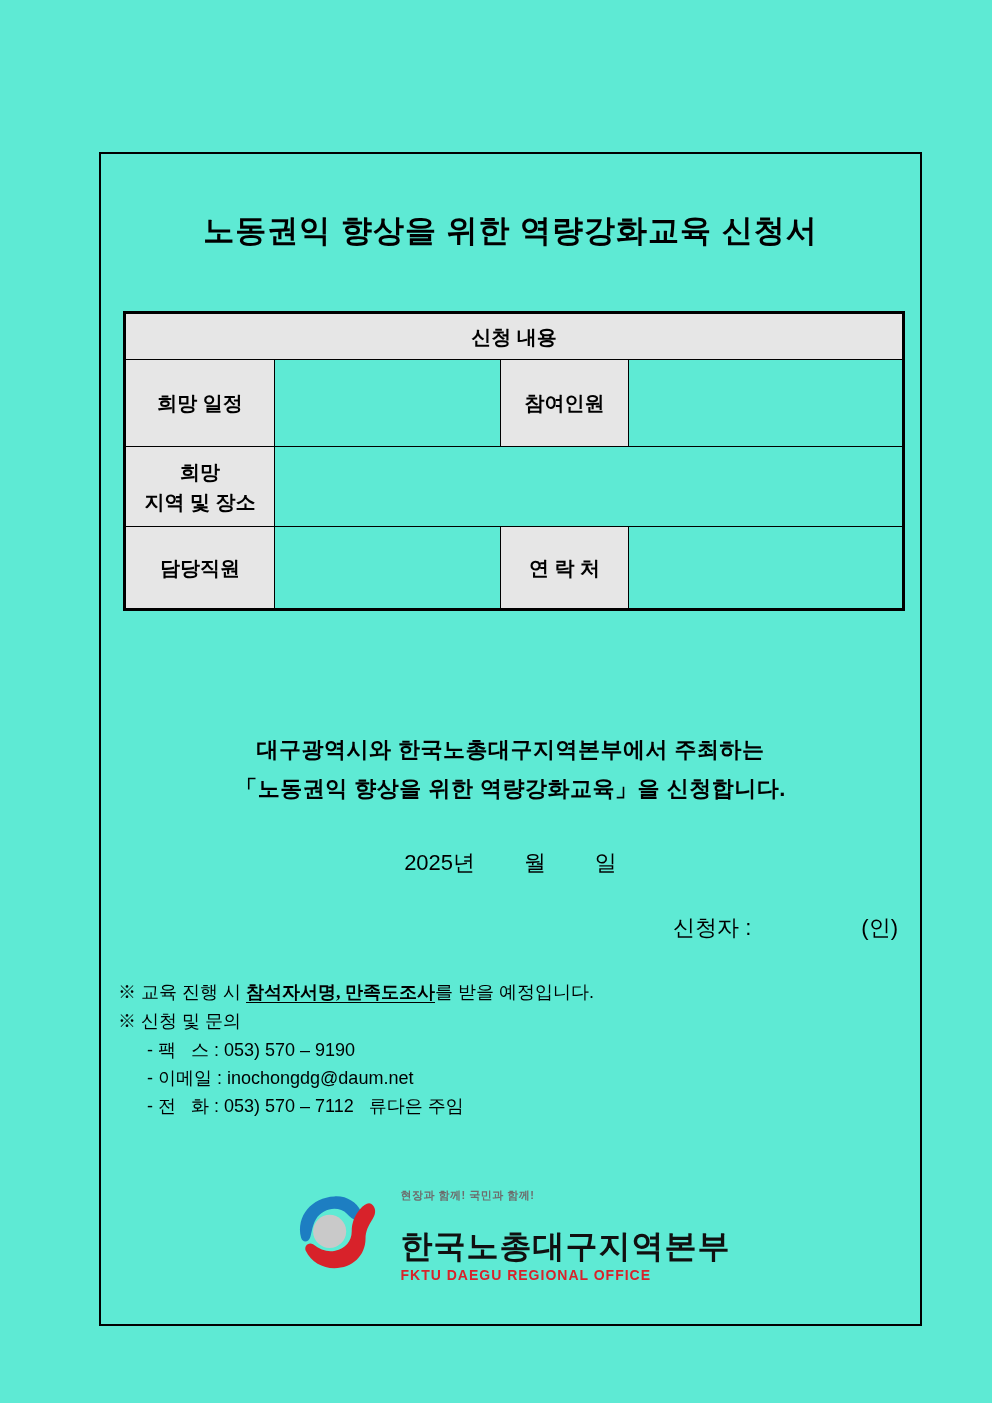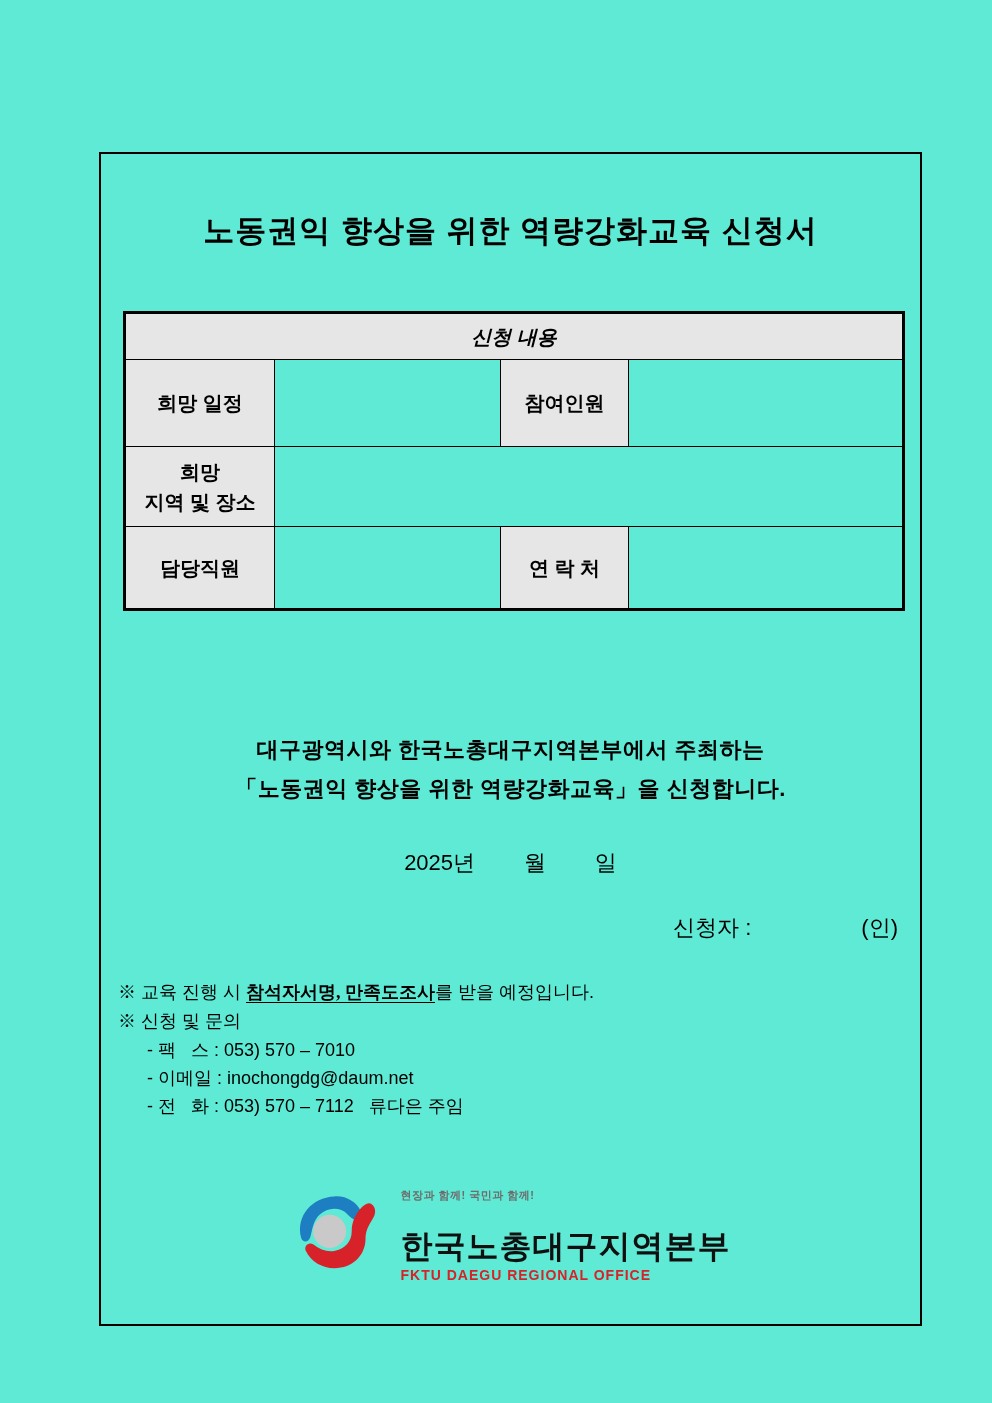--- a/index.html
+++ b/index.html
@@ -11,21 +11,21 @@
     border:2px solid #000; }
 
   .title { position:absolute; top:56px; left:0; right:0; text-align:center;
     font-size:31px; font-weight:bold; letter-spacing:1px; white-space:pre; }
 
   .apply-table { position:absolute; top:157px; left:22px; border-collapse:collapse;
     table-layout:fixed; width:779px; border:3px solid #000; }
   .apply-table td, .apply-table th { border:1px solid #000; padding:0; vertical-align:middle; }
   .apply-table th { background:#e6e6e6; font-weight:bold; font-size:20px; text-align:center;
     white-space:pre; line-height:1.5; }
-  .row-header { height:47px;font-style:italic; }
+  .row-header { height:47px; }
   .row-1 { height:82px; }
   .row-2 { height:87px;padding-left:36px; }
   .row-3 { height:80px; }
   .row-4 { height:83px; }
 
   .statement { position:absolute; top:576px; left:0; right:0; text-align:center;
     font-size:22px; font-weight:bold; line-height:39px; letter-spacing:0.5px; }
 
   .date-line { position:absolute; top:694px; left:0; right:0; text-align:center;
     font-size:22px; white-space:pre; }
@@ -89,21 +89,21 @@
       <div>「노동권익 향상을 위한 역량강화교육」을 신청합니다.</div>
     </div>
 
     <div class="date-line">2025년        월        일</div>
 
     <div class="applicant-line">신청자 :                  (인)</div>
 
     <div class="notes">
       <div class="note-line"><span>※ 교육 진행 시 </span><span class="u-bold">참석자서명, 만족도조사</span><span>를 받을 예정입니다.</span></div>
       <div class="note-line">※ 신청 및 문의</div>
-      <div class="contact">- 팩   스 : 053) 570 – 7010</div>
+      <div class="contact">- 팩   스 : 053) 570 – 9190</div>
       <div class="contact">- 이메일 : inochongdg@daum.net</div>
       <div class="contact">- 전   화 : 053) 570 – 7112   류다은 주임</div>
     </div>
 
     <div class="logo">
       <svg class="logo-symbol" viewBox="0 0 100 100">
         <circle cx="42" cy="45" r="18" fill="#c9c9c9"></circle>
         <path fill="#1d7ec2" d="M11,52 C5,28 23,8 47,7 C60,6 71,13 76,23 C78,27 76,31 72,32 C68,33 65,30 61,26 C52,17 35,19 27,32 C23,39 23,45 21,51 C19,57 13,58 11,52 Z"></path>
         <path fill="#d8222a" d="M87,15 C92,18 93,25 89,31 C84,39 81,45 81,53 C81,71 67,85 47,85 C34,85 22,78 16,66 C14,61 19,56 24,59 C32,65 40,68 48,66 C59,64 66,55 66,45 C66,36 69,28 75,21 C79,16 84,13 87,15 Z"></path>
       </svg>

